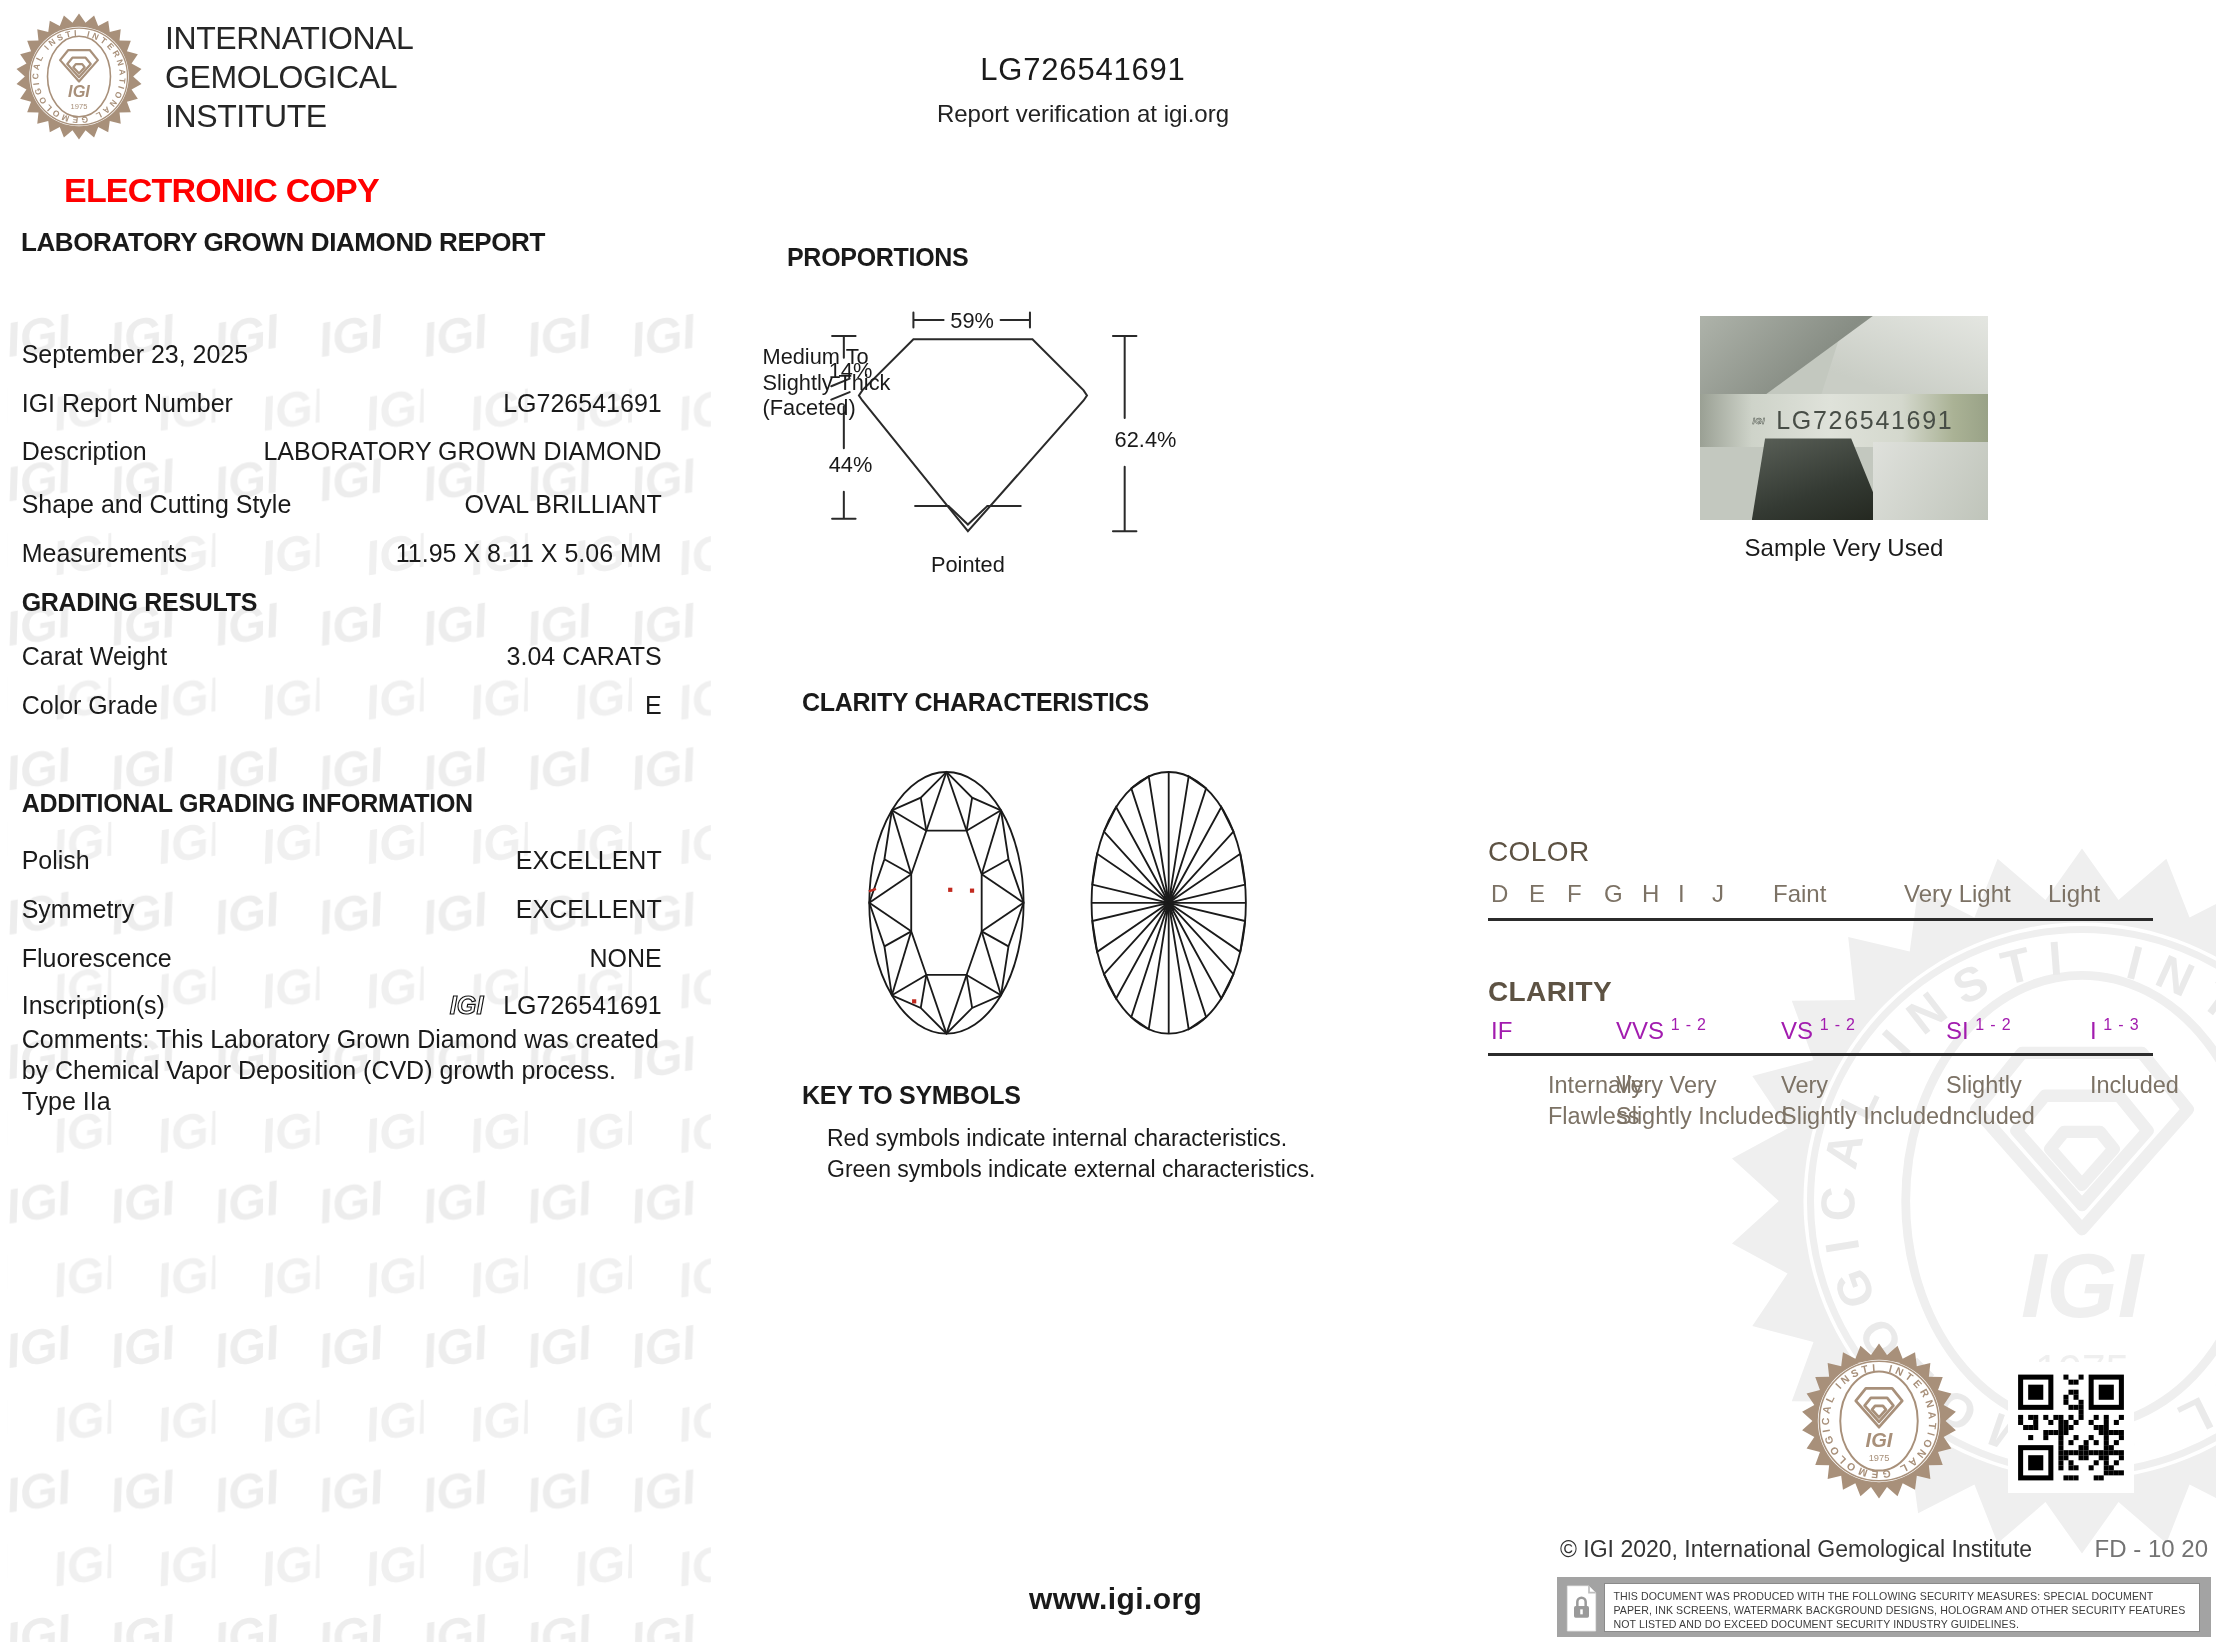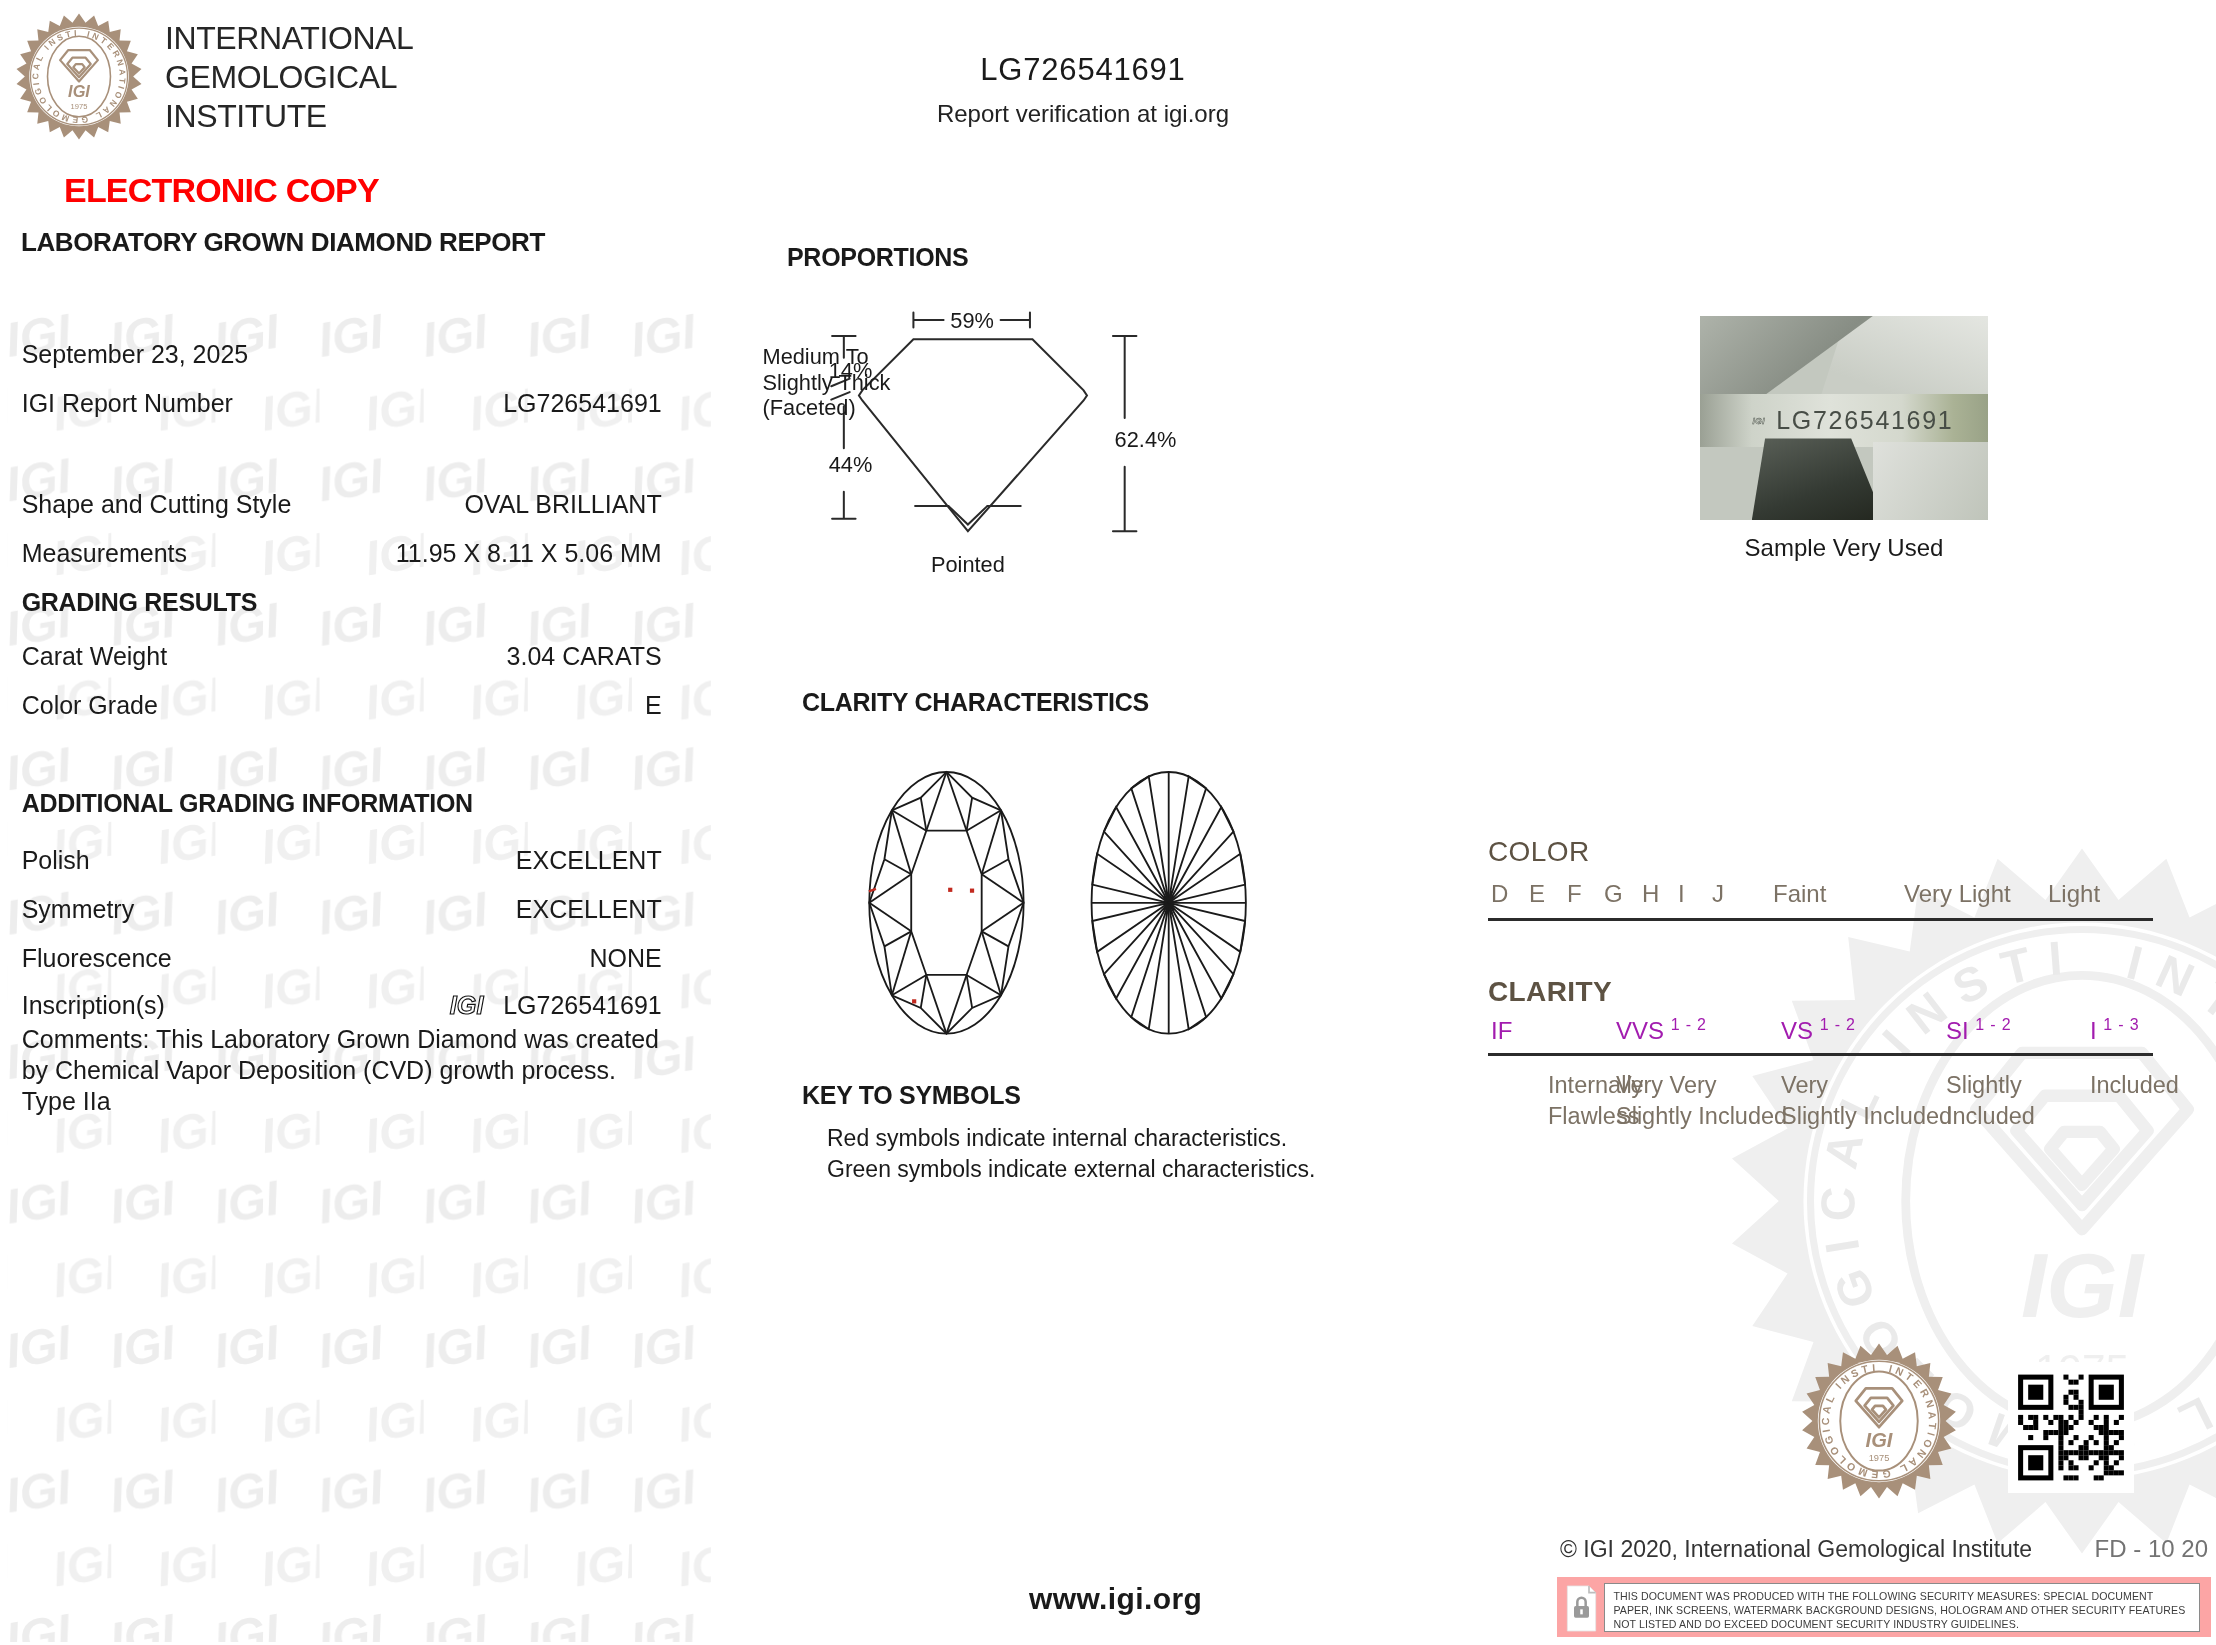--- a/index.html
+++ b/index.html
@@ -53,21 +53,21 @@
   .hr{position:absolute;left:1488px;width:665px;height:2.5px;background:#2b2b2b;}
   .clarhead{left:1488px;top:976px;font-size:28px;font-weight:bold;color:#5d5243;letter-spacing:0.4px;}
   .cgrade{position:absolute;top:1016px;font-size:24px;color:#a21caf;}
   .cgrade sup{font-size:16px;letter-spacing:0.8px;}
   .cdesc{position:absolute;top:1070px;font-size:23.5px;line-height:31px;color:#7c7265;white-space:pre-line;}
 
   
   .copyright{left:1560px;top:1536px;font-size:23px;color:#333;}
   .formcode{left:2023px;top:1535px;width:185px;text-align:right;font-size:24px;color:#737373;}
   .website{left:1029px;top:1582px;width:252px;font-size:30px;font-weight:bold;letter-spacing:0.4px;}
-  .secbar{left:1557px;top:1577px;width:654px;height:60px;background:#fca5a5;}
+  .secbar{left:1557px;top:1577px;width:654px;height:60px;background:#a3a3a3;}
   .secbox{position:absolute;left:47px;top:5.9px;width:596px;height:49px;background:#ffffff;border:0.8px solid #8a8a8a;box-sizing:border-box;}
   .sectext{padding:5px 8.4px 0 8.4px;font-size:10.6px;line-height:14.3px;color:#3c3c3c;letter-spacing:0.1px;}
   .lockwrap{position:absolute;left:6.7px;top:6.7px;}
 
   svg text{font-family:"Liberation Sans",sans-serif;}
   .plabel{font-size:26px;fill:#1a1a1a;}
 </style>
 </head>
 <body>
 
@@ -135,20 +135,24 @@
       <rect x="0" y="0" width="838" height="1592" fill="url(#igipat)"></rect>
     </svg>
 
     <div class="lp-row z1" style="top:35px;">
       <span class="lbl">September 23, 2025</span>
     </div>
 
     <div class="lp-row z1" style="top:84px;">
       <span class="lbl">IGI Report Number</span>
       <span class="val">LG726541691</span>
+    </div>
+    <div class="lp-row z1" style="top:132px;">
+      <span class="lbl">Description</span>
+      <span class="val">LABORATORY GROWN DIAMOND</span>
     </div>
     <div class="lp-row z1" style="top:185px;">
       <span class="lbl">Shape and Cutting Style</span>
       <span class="val">OVAL BRILLIANT</span>
     </div>
     <div class="lp-row z1" style="top:234px;">
       <span class="lbl">Measurements</span>
       <span class="val">11.95 X 8.11 X 5.06 MM</span>
     </div>
 

